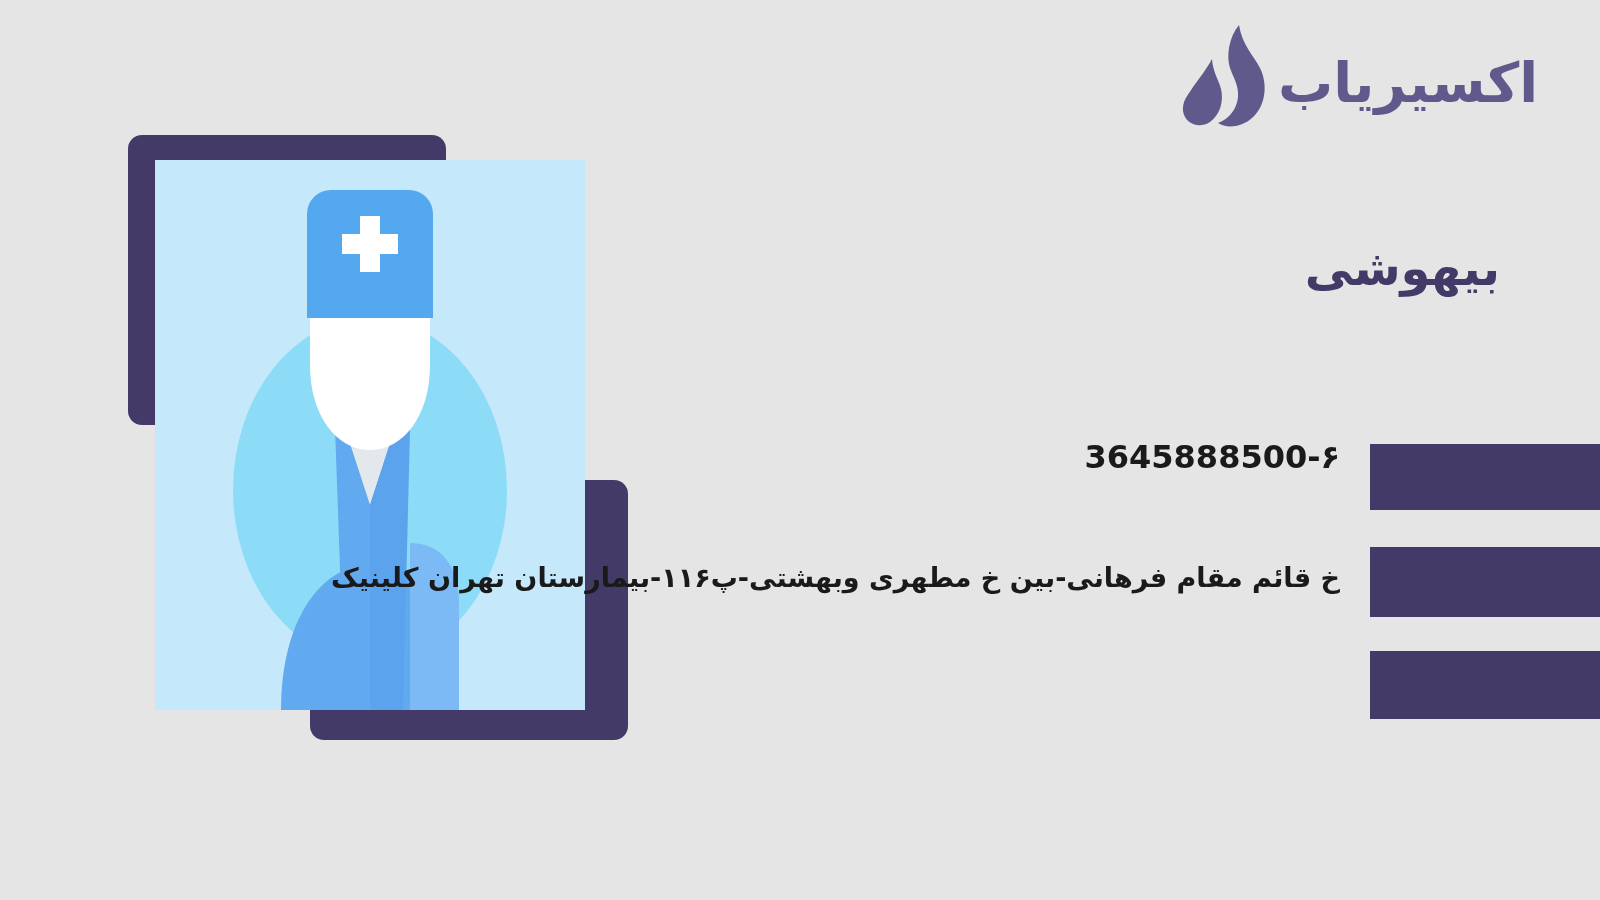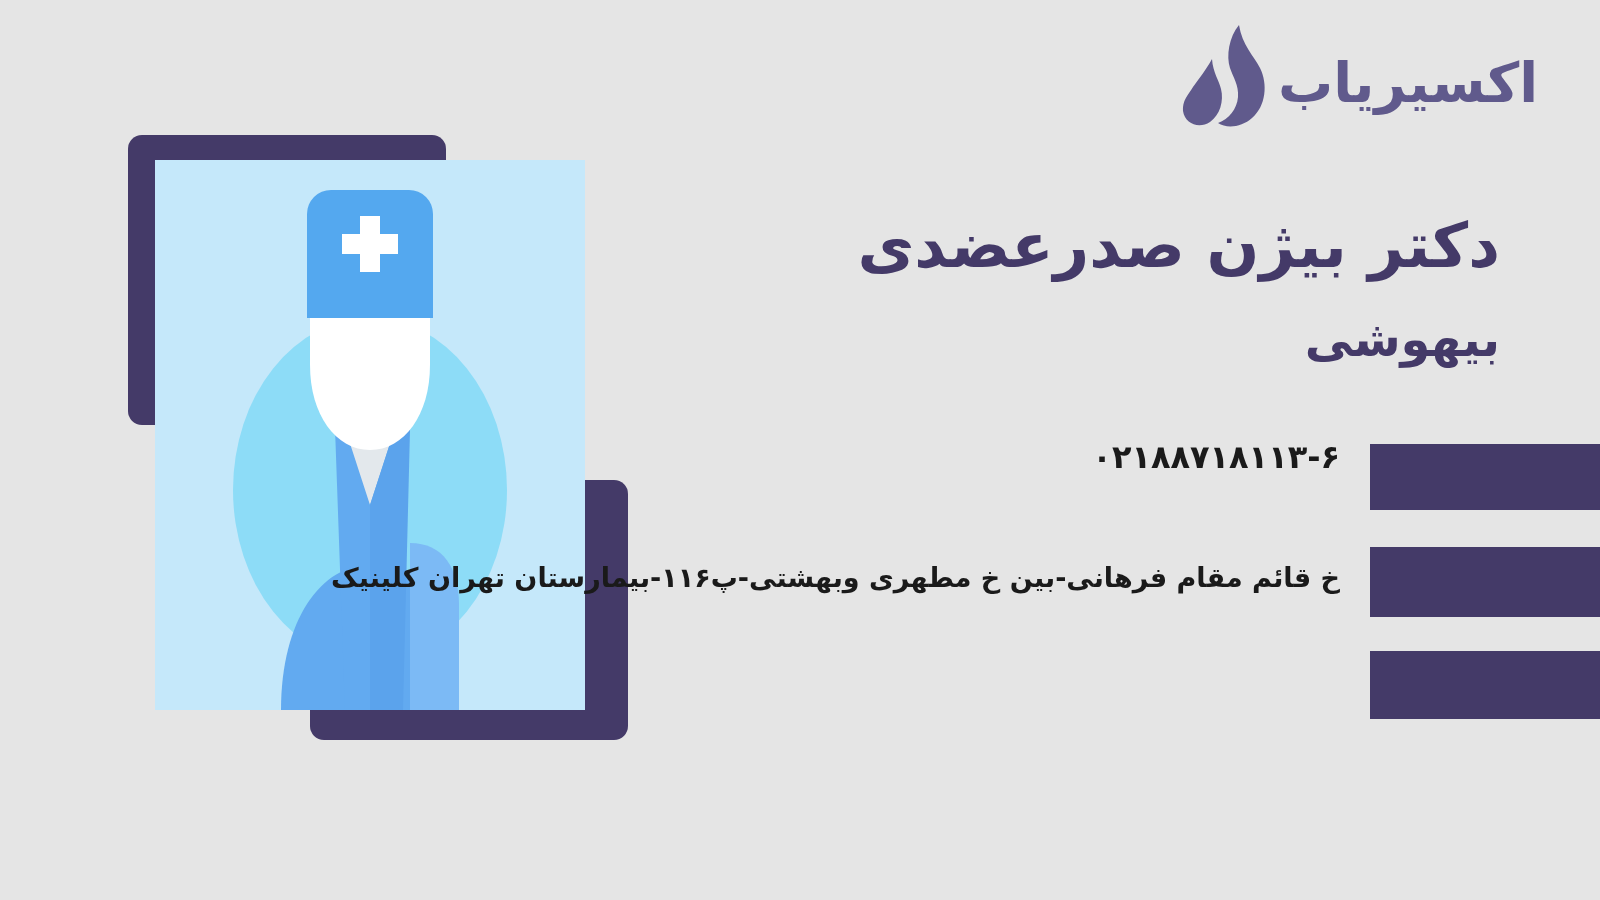--- a/index.html
+++ b/index.html
@@ -188,23 +188,22 @@
         <path d="M155 155 L275 155 L275 205 C275 255 249 290 215 290 C181 290 155 255 155 205 Z" fill="#ffffff"></path>
         <rect x="152" y="30" width="126" height="128" rx="24" fill="#54a8ef"></rect>
         <rect x="152" y="120" width="126" height="38" fill="#54a8ef"></rect>
         <rect x="205" y="56" width="20" height="56" fill="#ffffff"></rect>
         <rect x="187" y="74" width="56" height="20" fill="#ffffff"></rect>
       </svg>
     </div>
   </div>
 
   <div class="info">
-    <h1 class="doc-name">دکتر بیژن صدرعضدی</h1>
     <div class="doc-specialty">بیهوشی</div>
-    <div class="doc-phone">۰۲۱۸۸۷۱۸۱۱۳-۶</div>
+    <div class="doc-phone">3645888500-۶</div>
     <div class="doc-address">خ قائم مقام فرهانی-بین خ مطهری وبهشتی-پ۱۱۶-بیمارستان تهران کلینیک</div>
   </div>
 
   <div class="bars">
     <div class="bar bar-1"></div>
     <div class="bar bar-2"></div>
     <div class="bar bar-3"></div>
   </div>
 
 </div>

